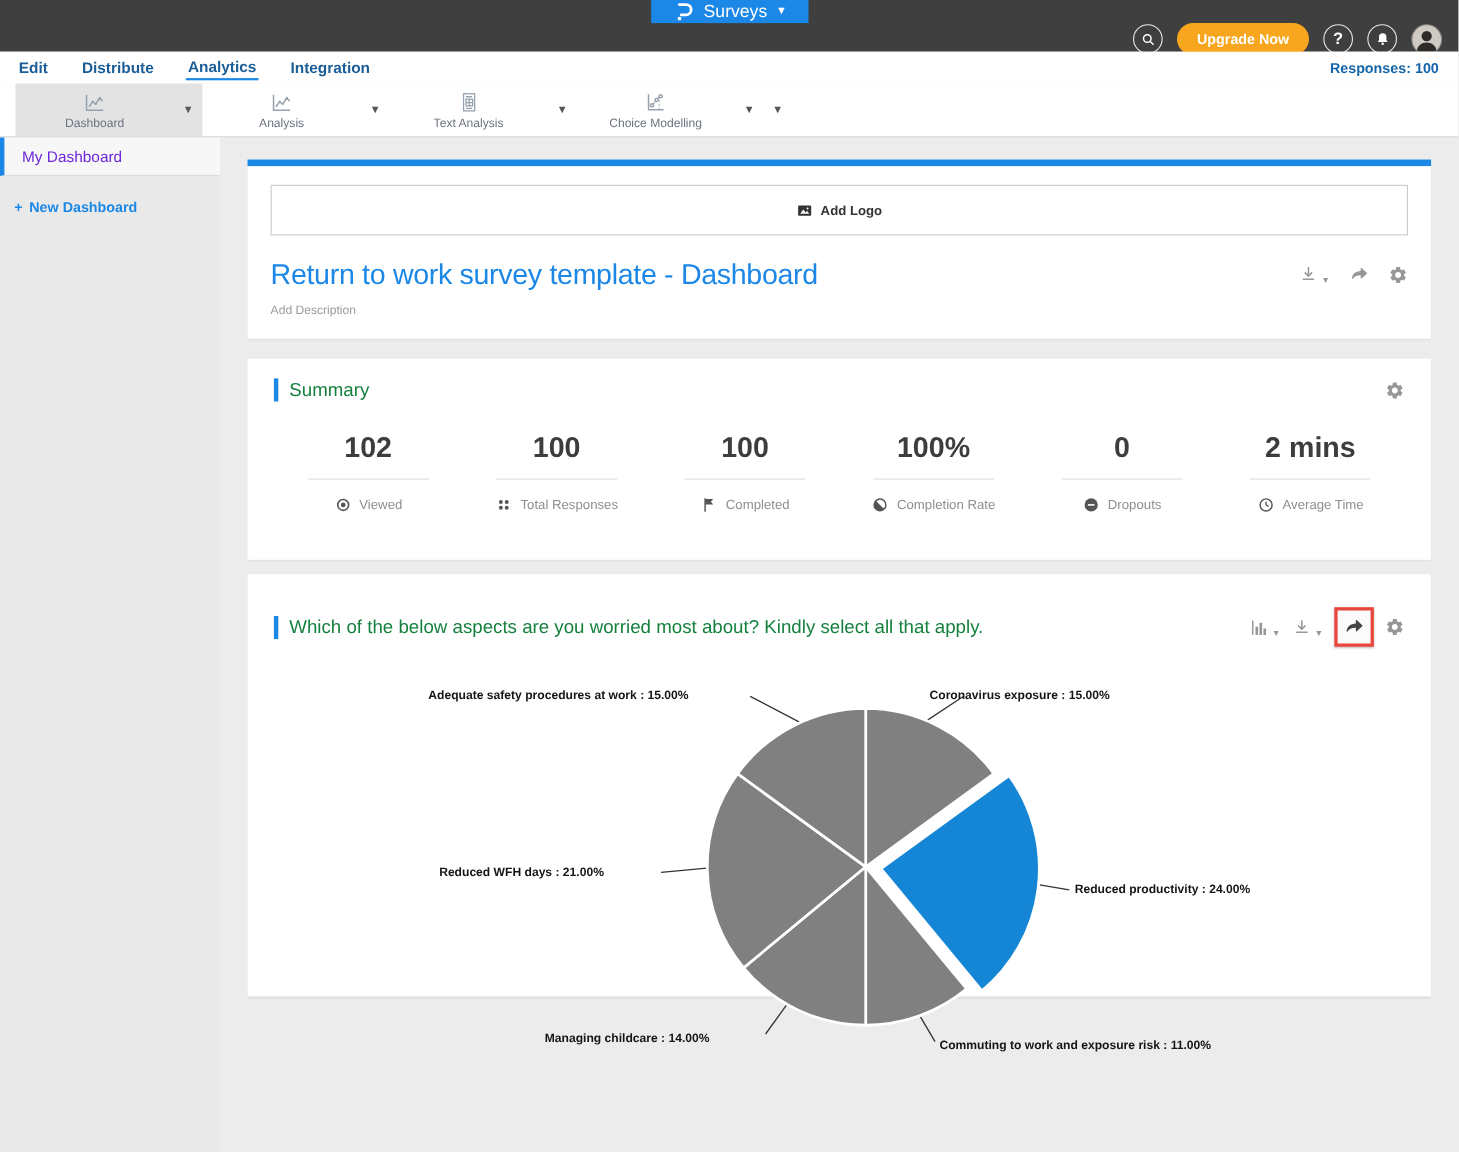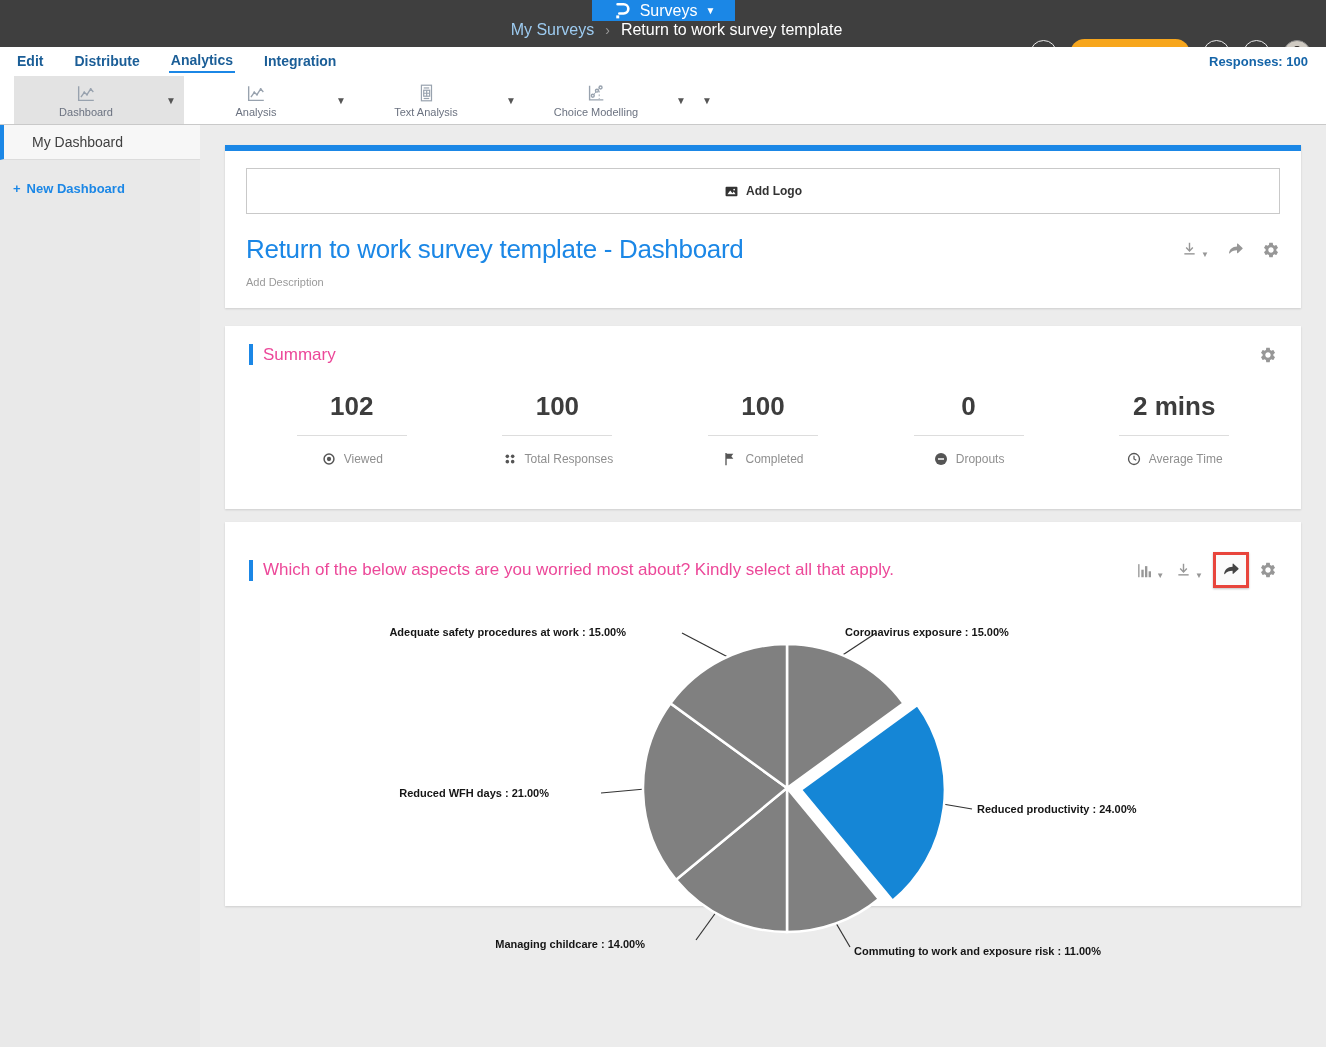--- a/index.html
+++ b/index.html
@@ -35,40 +35,40 @@
   .toolrow { position:absolute; top:76px; left:0; width:1326px; height:49px; background:#fff; border-bottom:1px solid #c9c9c9; display:flex; padding-left:14px; }
   .tool-item { width:170px; height:48px; display:flex; align-items:stretch; cursor:pointer; }
   .tool-item.active { background:#e3e3e3; }
   .tool-main { flex:1; display:flex; flex-direction:column; align-items:center; justify-content:center; gap:2px; }
   .tool-label { font-size:11px; color:#6b7280; }
   .tool-caret { width:26px; display:flex; align-items:center; justify-content:center; color:#555; font-size:10px; }
   .tool-icon { color:#98a2ae; }
 
   
   .sidebar { position:absolute; top:125px; left:0; width:200px; bottom:0; background:#e9e9e9; }
-  .side-item { height:35px; background:#f7f7f7; border-left:4px solid #1B87E6; border-bottom:1px solid #dcdcdc; display:flex; align-items:center; padding-left:28px; font-size:14px; color:#404040; cursor:pointer; }
+  .side-item { height:35px; background:#f7f7f7; border-left:4px solid #1B87E6; border-bottom:1px solid #dcdcdc; display:flex; align-items:center; padding-left:16px; font-size:14px; color:#6d28d9; cursor:pointer; }
   .new-dash { margin:21px 0 0 13px; font-size:13px; font-weight:bold; color:#1B87E6; cursor:pointer; display:flex; gap:6px; align-items:center; }
 
   
   .main { position:absolute; top:125px; left:200px; width:1126px; bottom:0; background:#ececec; padding:20px 25px 0; overflow:hidden; }
   .card { width:1076px; background:#fff; box-shadow:0 1px 2px rgba(0,0,0,.13); }
   .card1 { margin-bottom:18px; }
   .card1-topbar { height:6px; background:#1B87E6; }
   .card1-inner { padding:17px 21px 20px; }
   .addlogo { height:46px; border:1px solid #c9c9c9; display:flex; align-items:center; justify-content:center; gap:7px; font-size:12px; font-weight:bold; color:#333; cursor:pointer; }
   .title-row { display:flex; align-items:flex-start; margin-top:20px; }
   .page-title { font-size:26px; font-weight:500; color:#1B87E6; letter-spacing:-0.3px; }
   .title-icons { margin-left:auto; display:flex; align-items:center; gap:17px; color:#979797; padding-top:6px; }
   .icon-btn { cursor:pointer; display:flex; align-items:flex-end; color:#979797; }
   .icon-btn .mini-caret { font-size:8px; color:#979797; margin-left:2px; }
   .add-desc { font-size:11px; color:#9a9a9a; margin-top:11px; cursor:pointer; }
 
   .sec-head { display:flex; align-items:center; }
   .bluebar { width:4px; height:21px; background:#1B87E6; margin-right:10px; }
-  .sec-title { font-size:17px; font-weight:500; color:#ec4899; }
+  .sec-title { font-size:17px; font-weight:500; color:#15803d; }
   .head-right { margin-left:auto; display:flex; align-items:center; gap:14px; }
 
   .card2 { margin-bottom:13px; padding:18px 24px 42px; }
   .stats { display:flex; margin-top:26px; }
   .stat { flex:1; display:flex; flex-direction:column; align-items:center; }
   .stat-num { font-size:26px; font-weight:bold; color:#3d3d3d; }
   .stat-rule { width:110px; height:1px; background:#ddd; margin:13px 0 15px; }
   .stat-lab { display:flex; align-items:center; gap:7px; font-size:12px; color:#8f8f8f; }
   .stat-lab .s-ic { color:#555; display:flex; }
 
@@ -196,25 +196,20 @@
   </defs>
 </svg>
 
 <div class="top">
   <div class="logo-block">
     <svg width="21" height="21">
         <use href="#ic-logo-p"></use>
       </svg>
     <span class="prod">Surveys</span>
     <span class="caret">▼</span>
-  </div>
-  <div class="crumbs">
-    <span class="crumb-parent">My Surveys</span>
-    <span class="crumb-sep">›</span>
-    <span class="crumb-current">Return to work survey template</span>
   </div>
   <div class="top-right">
     <div class="circ-btn">
       <svg width="16" height="16">
           <use href="#ic-search"></use>
         </svg>
     </div>
     <button class="upgrade">Upgrade Now</button>
     <div class="circ-btn">
       <span class="help-q">?</span>
@@ -368,20 +363,32 @@
       <div class="stat">
         <div class="stat-num">100</div>
         <div class="stat-rule"></div>
         <div class="stat-lab">
             <span class="s-ic">
               <svg width="16" height="16">
                 <use href="#ic-flag"></use>
               </svg>
             </span>
             <span>Completed</span>
+          </div>
+      </div>
+      <div class="stat">
+        <div class="stat-num">100%</div>
+        <div class="stat-rule"></div>
+        <div class="stat-lab">
+            <span class="s-ic">
+              <svg width="16" height="16">
+                <use href="#ic-gauge"></use>
+              </svg>
+            </span>
+            <span>Completion Rate</span>
           </div>
       </div>
       <div class="stat">
         <div class="stat-num">0</div>
         <div class="stat-rule"></div>
         <div class="stat-lab">
             <span class="s-ic">
               <svg width="16" height="16">
                 <use href="#ic-minus"></use>
               </svg>

